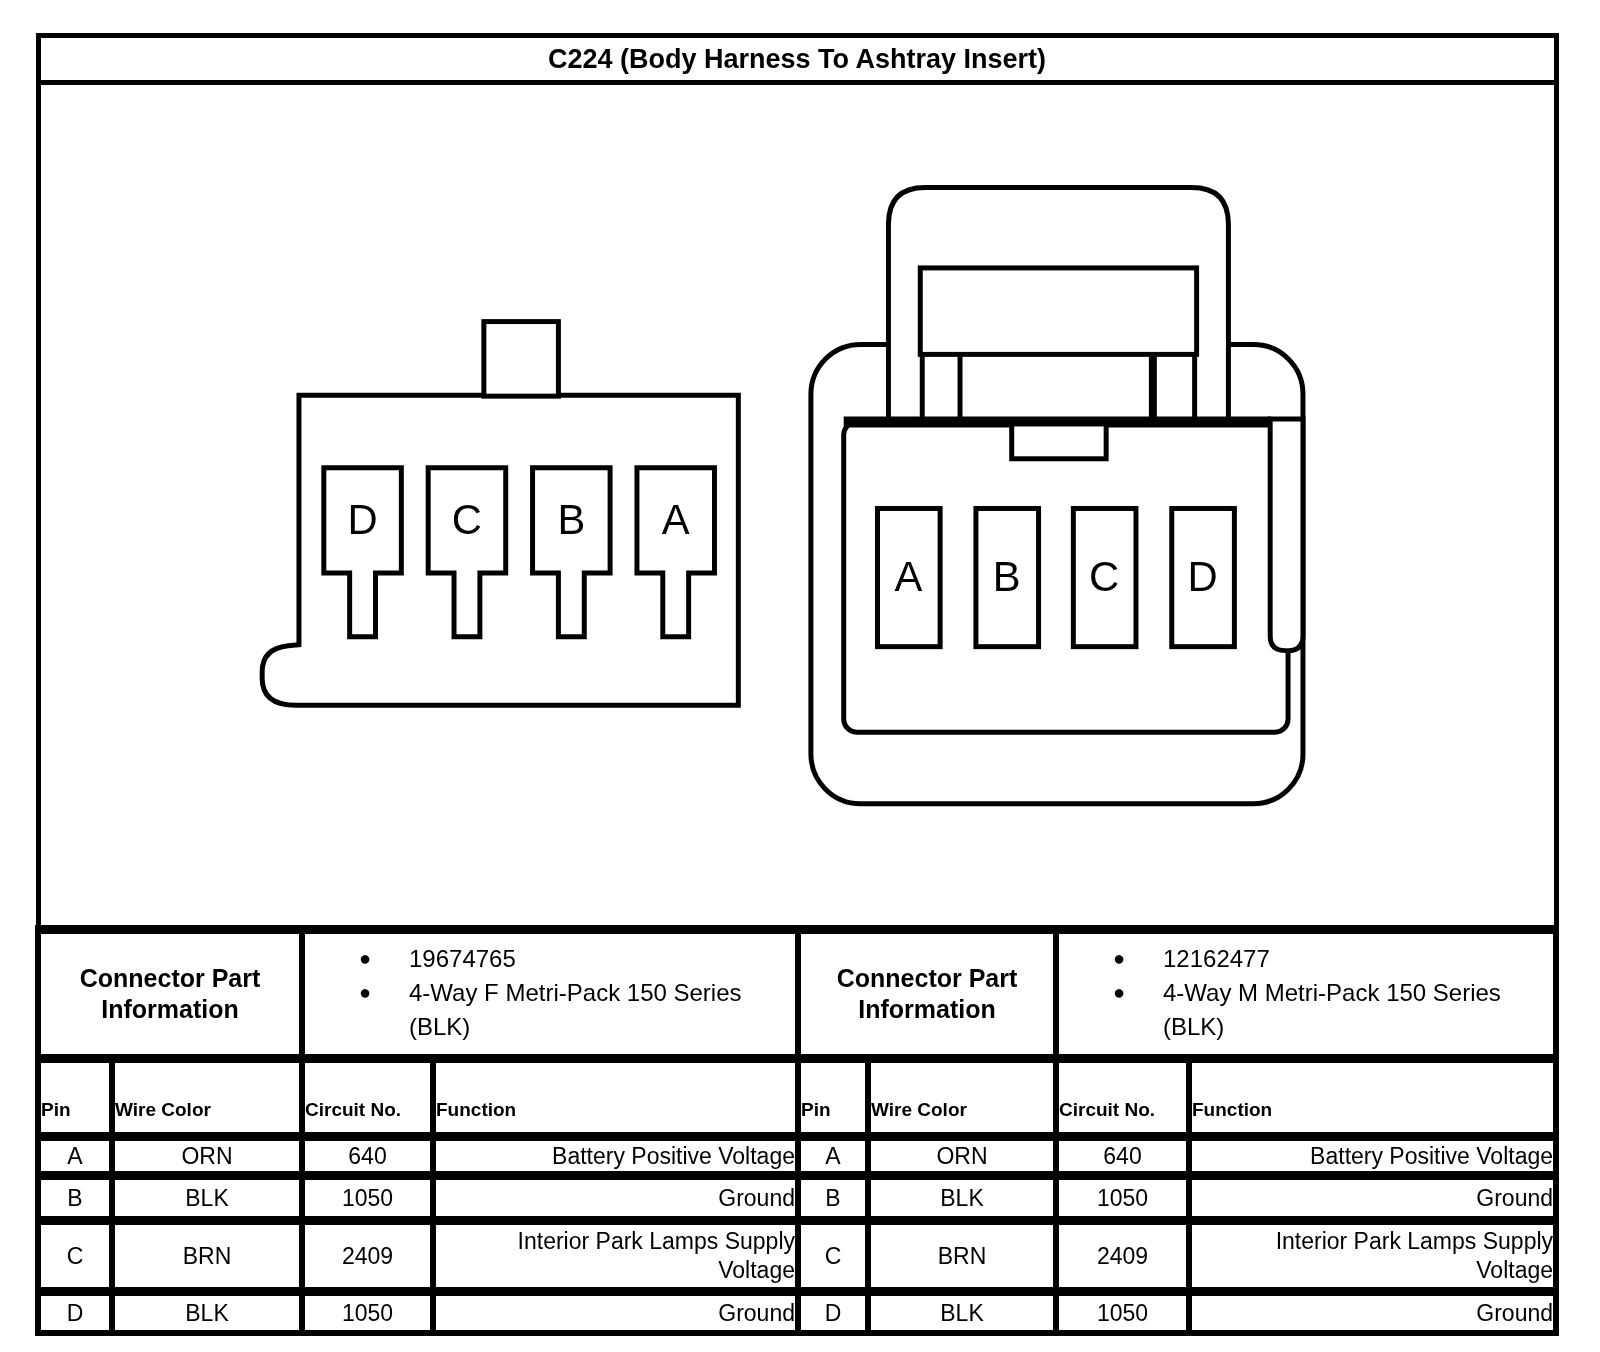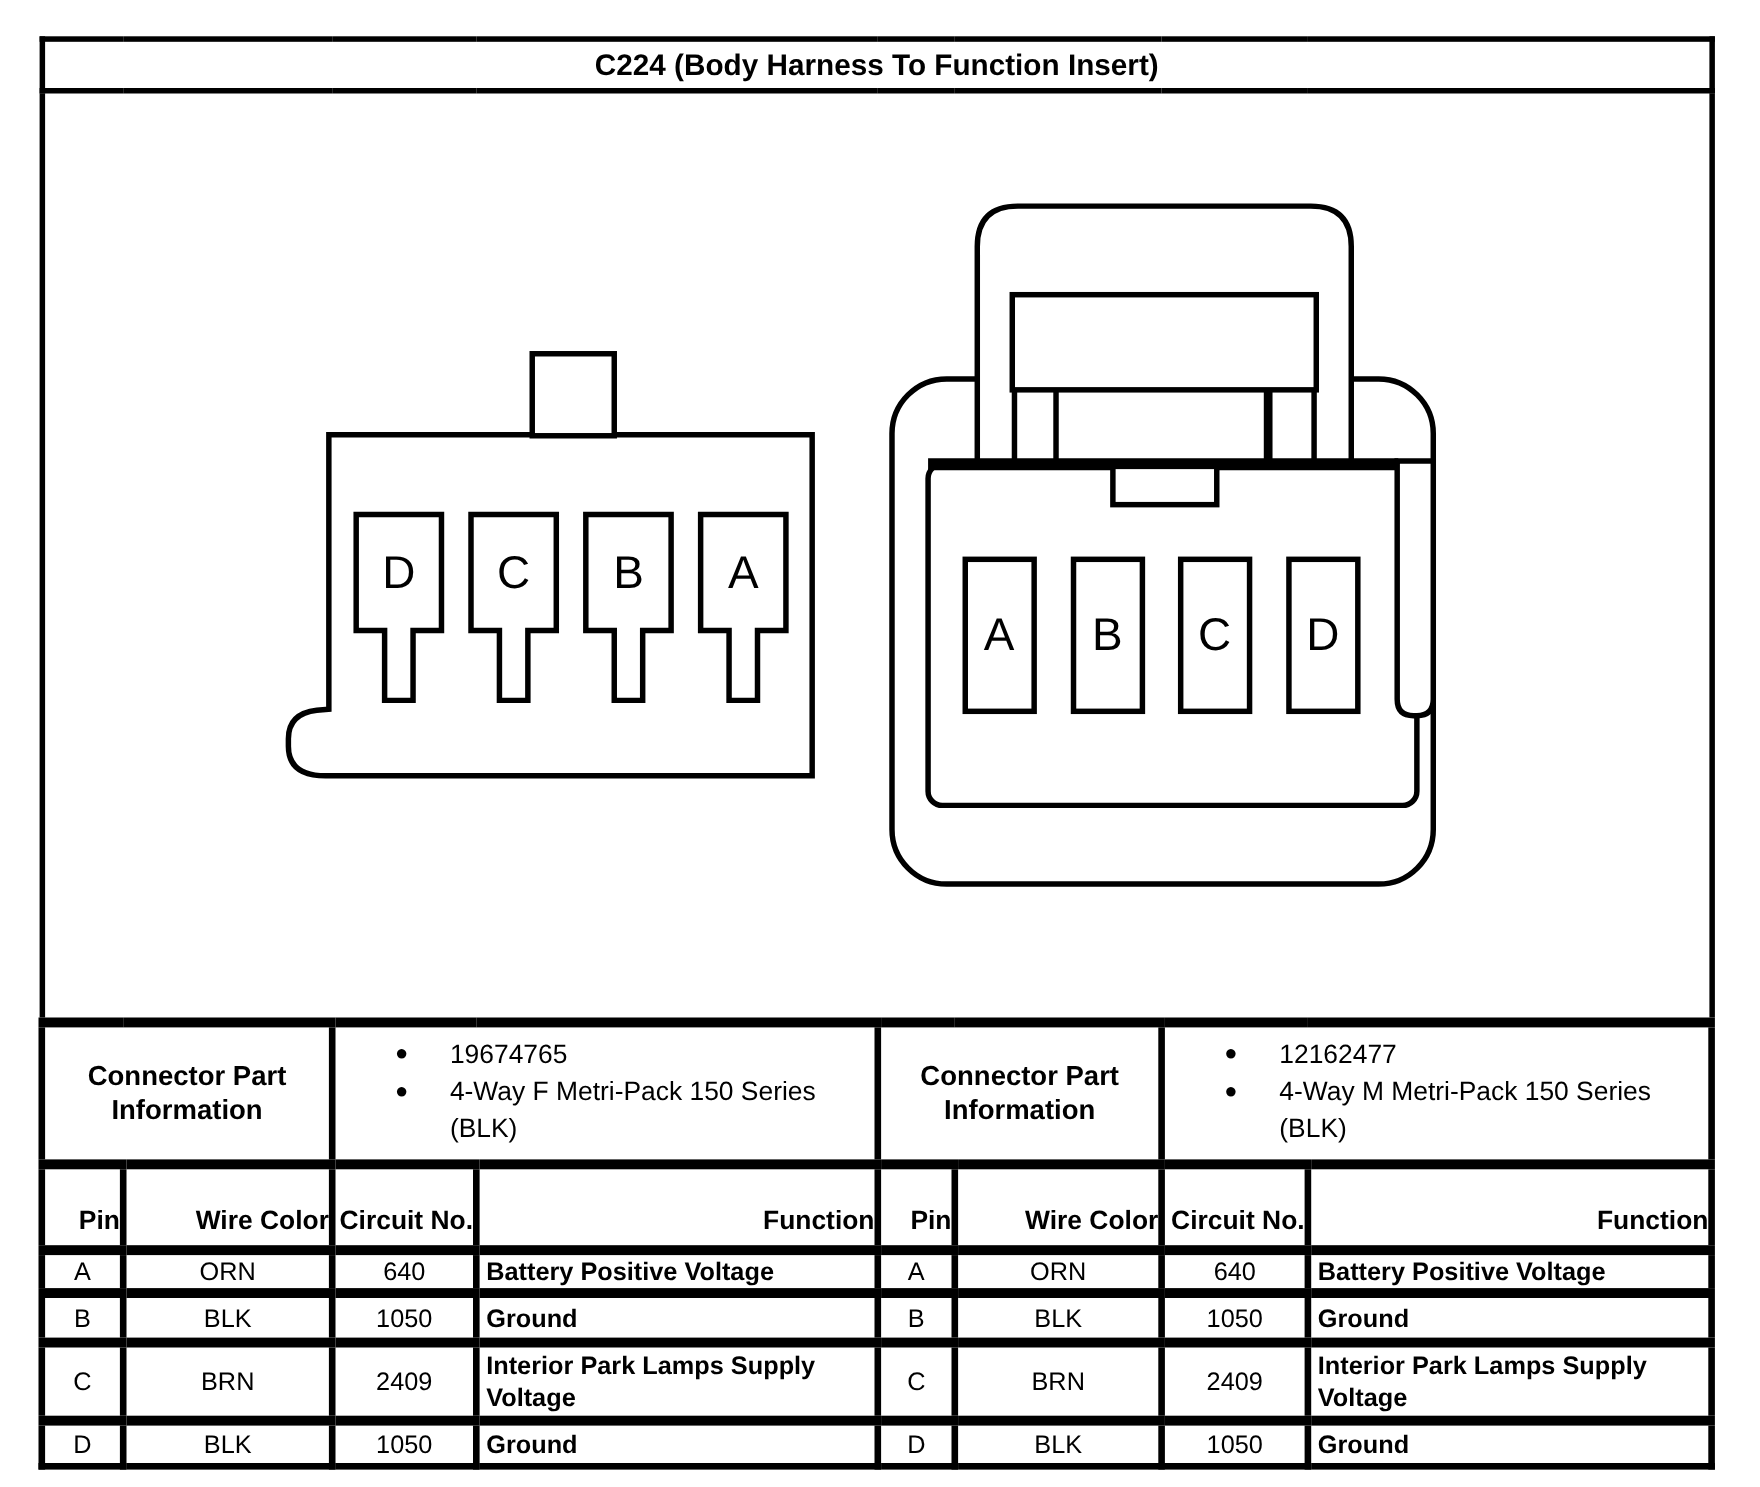--- a/index.html
+++ b/index.html
@@ -6,23 +6,23 @@
   body{width:1600px;height:1352px;position:relative;font-family:"Liberation Sans",sans-serif;color:#000;}
   table.main{position:absolute;left:35px;top:33px;width:1518px;border-collapse:collapse;table-layout:fixed;background:#fff;}
   td{border:6px solid #000;padding:0;overflow:hidden;background:#fff;}
   tr.hv > td{border-top-width:9px;}
   td.title-cell{border-width:5px;height:42px;font-weight:bold;font-size:27px;text-align:center;vertical-align:middle;letter-spacing:0px;}
   td.diagram-cell{border-width:5px;height:840px;vertical-align:top;padding:0;}
   td.cpi-label{font-weight:bold;font-size:25px;line-height:31px;text-align:center;vertical-align:middle;height:120px;}
   td.cpi-items{vertical-align:top;padding:8px 8px 0 0;}
   .pi-item{position:relative;padding-left:104px;font-size:24px;line-height:34px;}
   .pi-item .blt{position:absolute;left:54px;top:-1px;font-size:20px;}
-  td.hdr{font-weight:bold;font-size:24px;text-align:right;vertical-align:bottom;padding-bottom:9px;height:60px;line-height:27px;}
+  td.hdr{font-weight:bold;font-size:19px;text-align:left;vertical-align:bottom;padding-bottom:9px;height:60px;line-height:27px;}
   td.data{font-size:23px;text-align:center;vertical-align:middle;}
-  td.fn{text-align:left;padding-left:6px;line-height:29px;font-weight:bold;}
+  td.fn{text-align:right;padding-left:6px;line-height:29px;}
   tr.rA > td{height:30px;}
   tr.rB > td{height:36px;}
   tr.rC > td{height:62px;}
   tr.rD > td{height:34px;}
   svg{display:block;}
   .shape{fill:#fff;stroke:#000;stroke-width:5px;}
   .ln{stroke:#000;fill:none;}
   .pin-letter{font-family:"Liberation Sans",sans-serif;font-size:42px;fill:#000;stroke:none;text-anchor:middle;}
 </style>
 </head>
@@ -35,21 +35,21 @@
       <col style="width:131px">
       <col style="width:365px">
     <col style="width:70px">
       <col style="width:188px">
       <col style="width:133px">
       <col style="width:367px">
   </colgroup>
 
   <tbody>
       <tr>
-    <td colspan="8" class="title-cell">C224 (Body Harness To Function Insert)</td>
+    <td colspan="8" class="title-cell">C224 (Body Harness To Ashtray Insert)</td>
   </tr>
 
   <tr>
     <td colspan="8" class="diagram-cell">
       <svg width="1508" height="840" viewBox="40 82 1508 845">
 
         <g>
           <path class="shape" d="M 295 394 H 737 V 706 H 292 Q 258 706 258 679 L 258 672 Q 258 649 284 646 L 295 645 Z"></path>
           <rect class="shape" x="481" y="320" width="75" height="75"></rect>
           <path class="shape" d="M 320 467 h 78 v 106 h -26 v 64 h -26 v -64 h -26 z"></path>

